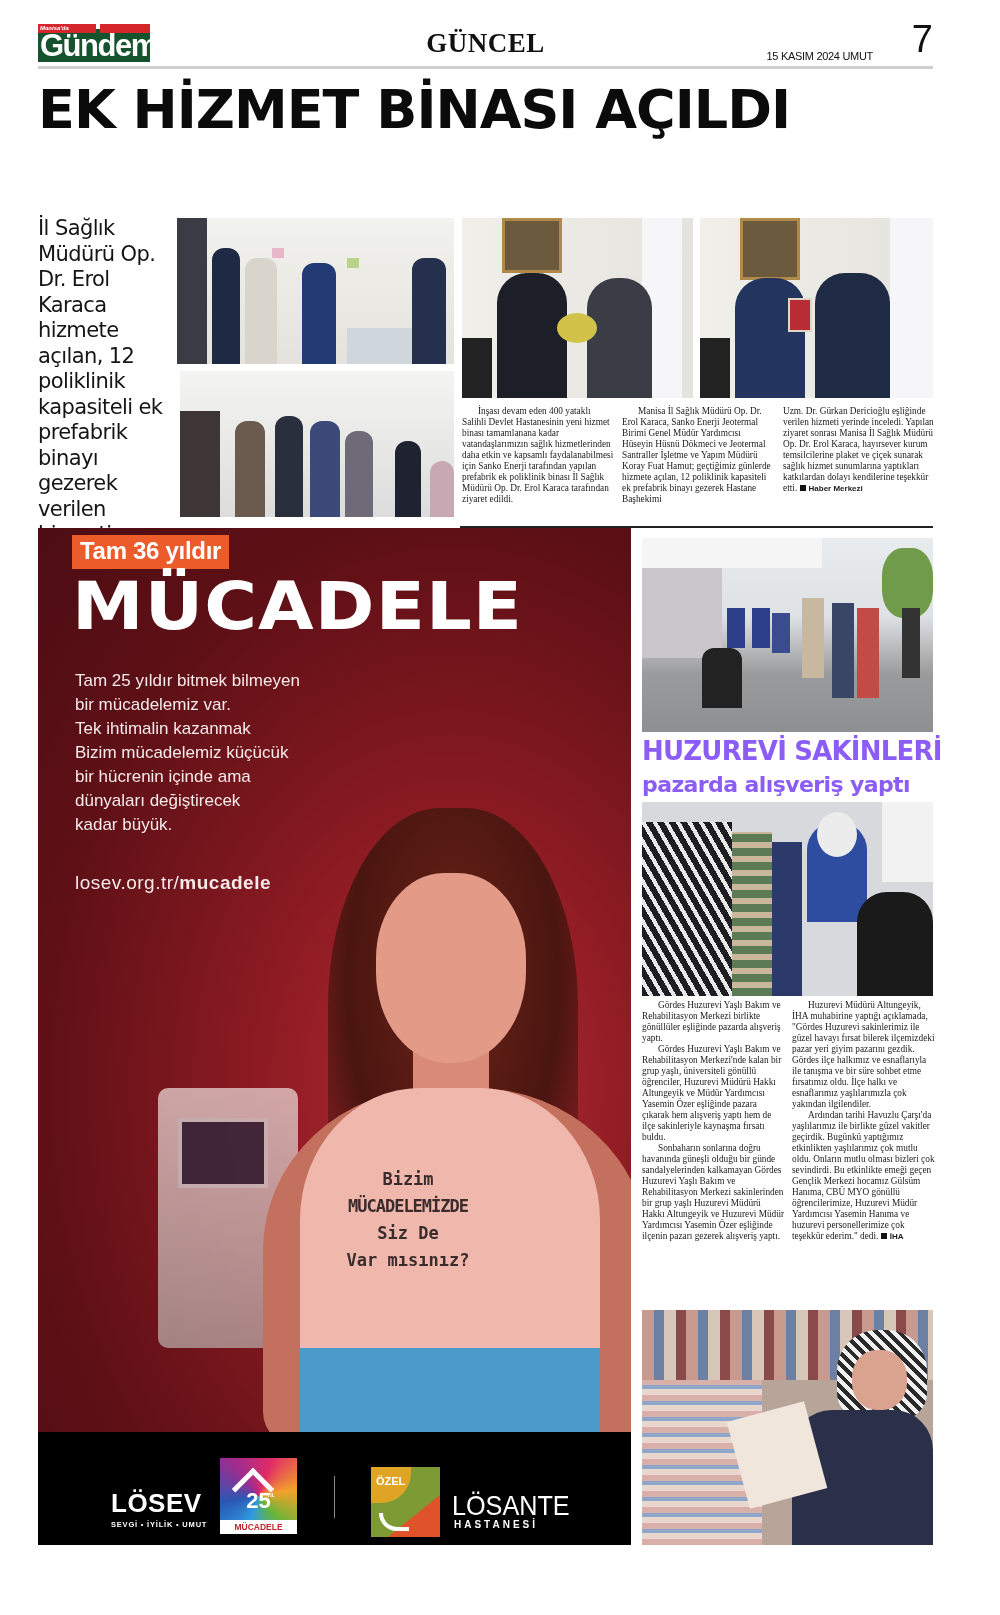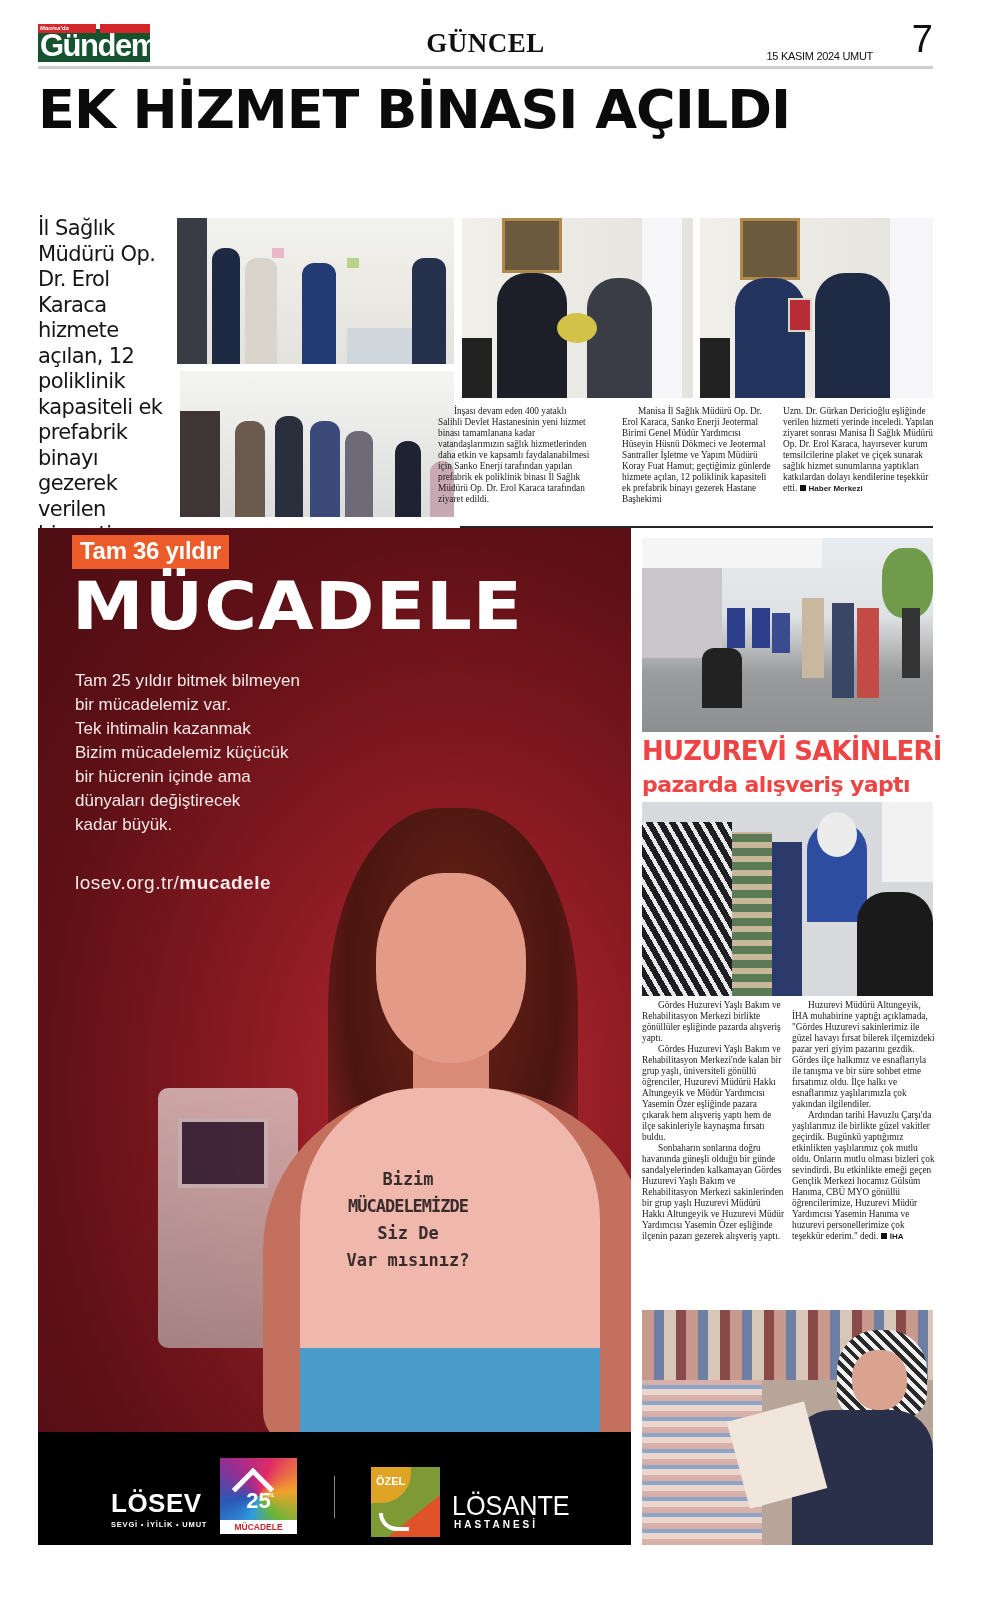--- a/index.html
+++ b/index.html
@@ -67,21 +67,21 @@
   .child-neck { position: absolute; left: 375px; top: 520px; width: 76px; height: 60px; background: #d98b77; }
   .child-arms { position: absolute; left: 225px; top: 560px; width: 385px; height: 360px; background: #c4705f; border-radius: 45% 45% 10% 10%; }
   .shirt { position: absolute; left: 262px; top: 560px; width: 300px; height: 330px; background: #f0b8ac; border-radius: 40% 40% 6px 6px; }
   .shirt-text { position: absolute; left: 270px; top: 638px; width: 200px; text-align: center; font: bold 17px "DejaVu Sans Mono", monospace; color: #3a2c2c; line-height: 27px; }
   .shirt-text .big { font-size: 17px; letter-spacing: -1px; }
   .shorts { position: absolute; left: 262px; top: 820px; width: 300px; height: 85px; background: #4a9bc9; }
   .machine { position: absolute; left: 120px; top: 560px; width: 140px; height: 260px; background: linear-gradient(#e8d5d2, #b7a7a5); border-radius: 10px; opacity: .75; }
   .machine .screen { position: absolute; left: 20px; top: 30px; width: 90px; height: 70px; background: #2a2a40; border: 4px solid #ddd; }
 
   
-  .head2 { position: absolute; left: 642px; top: 734px; width: 300px; font: bold 26px "DejaVu Sans", sans-serif; line-height: 34px; color: #ef4444; letter-spacing: -.8px; }
+  .head2 { position: absolute; left: 642px; top: 734px; width: 300px; font: bold 26px "DejaVu Sans", sans-serif; line-height: 34px; color: #8b5cf6; letter-spacing: -.8px; }
   .head2 .line2 { font-size: 22px; letter-spacing: -.6px; }
 </style>
 </head>
 <body>
 
 <div class="masthead">
   <div class="logo">
     <div class="word">Gündem</div>
     <div class="bar-left"></div>
     <div class="bar-right"></div>
@@ -134,21 +134,21 @@
 
 <div class="photo" style="left:700px;top:218px;width:233px;height:180px;background:linear-gradient(90deg,#f1efe9,#e5e3de);">
   <div class="shape" style="left:40px;top:0;width:60px;height:62px;background:#6b5a3e;border:3px solid #b08a4a;"></div>
   <div class="shape" style="left:190px;top:0;width:43px;height:180px;background:#f6f6f8;"></div>
   <div class="shape" style="left:35px;top:60px;width:70px;height:120px;background:#23345e;border-radius:30px 30px 0 0;"></div>
   <div class="shape" style="left:115px;top:55px;width:75px;height:125px;background:#1f2a44;border-radius:30px 30px 0 0;"></div>
   <div class="shape" style="left:88px;top:80px;width:24px;height:34px;background:#b82d35;border:2px solid #e0d6c8;"></div>
   <div class="shape" style="left:0;top:120px;width:30px;height:60px;background:#222;"></div>
 </div>
 
-<div class="col" style="left:438px;top:406px;width:152px;font-family:Liberation Serif, serif;">
+<div class="col" style="left:462px;top:406px;width:152px;font-family:Liberation Serif, serif;">
   <p>İnşası devam eden 400 yataklı Salihli Devlet Hastanesinin yeni hizmet binası tamamlanana kadar vatandaşlarımızın sağlık hizmetlerinden daha etkin ve kapsamlı faydalanabilmesi için Sanko Enerji tarafından yapılan prefabrik ek poliklinik binası İl Sağlık Müdürü Op. Dr. Erol Karaca tarafından ziyaret edildi.</p>
 </div>
 <div class="col" style="left:622px;top:406px;width:152px;">
   <p>Manisa İl Sağlık Müdürü Op. Dr. Erol Karaca, Sanko Enerji Jeotermal Birimi Genel Müdür Yardımcısı Hüseyin Hüsnü Dökmeci ve Jeotermal Santraller İşletme ve Yapım Müdürü Koray Fuat Hamut; geçtiğimiz günlerde hizmete açılan, 12 poliklinik kapasiteli ek prefabrik binayı gezerek Hastane Başhekimi</p>
 </div>
 <div class="col" style="left:783px;top:406px;width:152px;">
   <span>Uzm. Dr. Gürkan Dericioğlu eşliğinde verilen hizmeti yerinde inceledi. Yapılan ziyaret sonrası Manisa İl Sağlık Müdürü Op. Dr. Erol Karaca, hayırsever kurum temsilcilerine plaket ve çiçek sunarak sağlık hizmet sunumlarına yaptıkları katkılardan dolayı kendilerine teşekkür etti.</span>
   <span class="sig">Haber Merkezi</span>
 </div>
 <div class="divider"></div>

